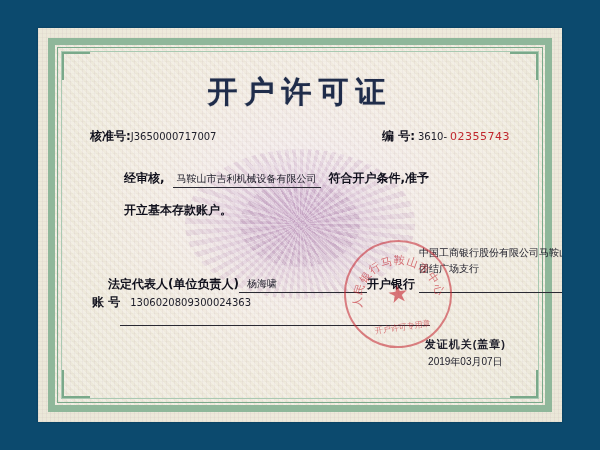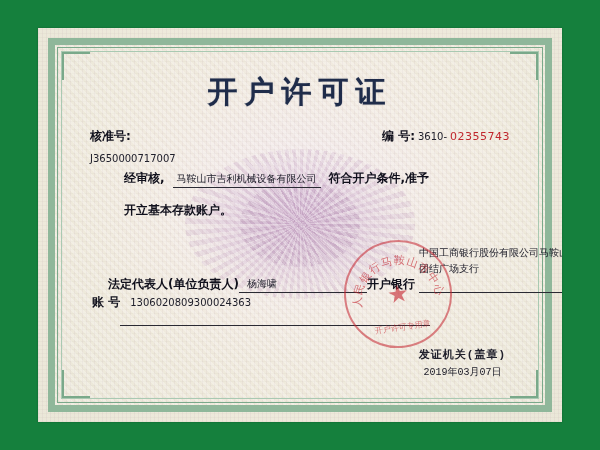--- a/index.html
+++ b/index.html
@@ -10,21 +10,21 @@
     width: 600px;
     height: 450px;
     background: #ffffff;
     font-family: "Liberation Sans", sans-serif;
     overflow: hidden;
   }
   .page {
     position: relative;
     width: 600px;
     height: 450px;
-    background: #15803d;
+    background: #0c4a6e;
   }
   
   .cert {
     position: absolute;
     left: 38px;
     top: 28px;
     width: 524px;
     height: 394px;
     background:
       radial-gradient(ellipse at 50% 45%, #f3e9f0 0%, #f2ebe2 38%, #efeadc 60%, #eae7d8 100%);
@@ -131,21 +131,21 @@
   }
   .num-line {
     position: absolute;
     left: 8px;
     top: 62px;
     right: 8px;
     display: flex;
     justify-content: space-between;
     align-items: baseline;
   }
-  .num-left { display: flex; align-items: baseline; gap: 8px; flex-direction: column; }
+  .num-left { display: flex; align-items: baseline; gap: 0; }
   .num-right { display: flex; align-items: baseline; gap: 3px; }
   .red {
     color: #c0272d;
     font-family: "DejaVu Sans", "Liberation Sans", sans-serif;
     font-size: 11px;
     letter-spacing: 0.5px;
   }
   .underline {
     border-bottom: 1px solid #2a2a33;
     padding: 0 4px 1px 4px;
@@ -200,23 +200,23 @@
     display: inline-block;
     min-width: 300px;
     border-bottom: 1px solid #2a2a33;
     padding-left: 10px;
     padding-bottom: 17px;
   }
   
   .issuer {
     position: absolute;
     right: 12px;
-    bottom: 5px;
+    bottom: 16px;
     text-align: center;
-    font-family: Liberation Mono, monospace;
+    font-family: Liberation Sans, sans-serif;
     font-size: 10px;
     color: #20202c;
     line-height: 17px;
   }
   .issuer .lbl2 { font-weight: bold; font-size: 11px; letter-spacing: 1px;}
   
   .seal {
     position: absolute;
     right: 66px;
     bottom: 38px;

